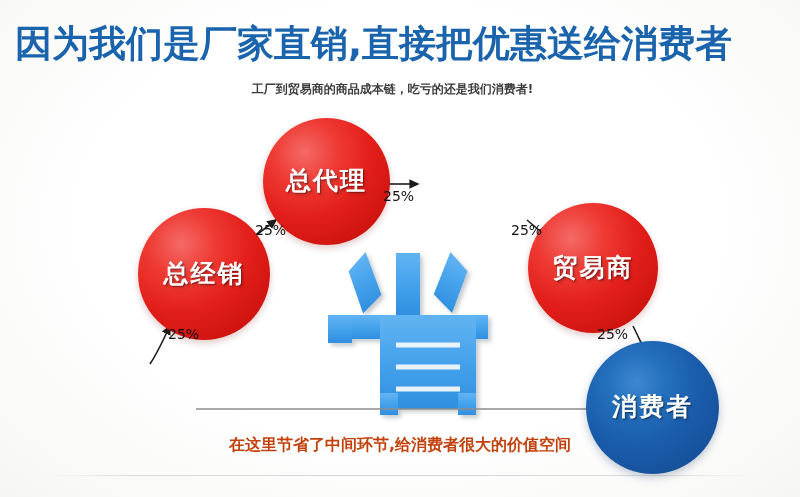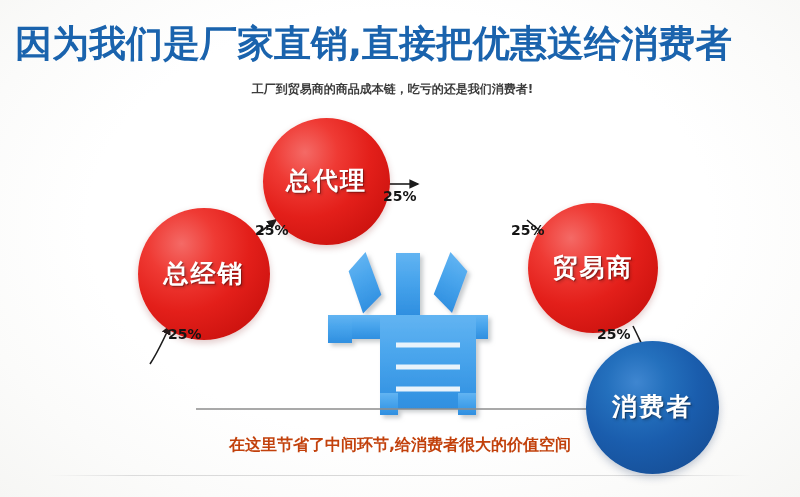--- a/index.html
+++ b/index.html
@@ -117,21 +117,21 @@
   #node-general     { left: 138px; top: 208px; width: 132px; height: 132px; }
   #node-agent       { left: 263px; top: 118px; width: 127px; height: 127px; }
   #node-wholesaler  { left: 412px; top: 118px; width: 127px; height: 127px; }
   #node-trader      { left: 528px; top: 203px; width: 130px; height: 130px; }
   #node-consumer    { left: 586px; top: 341px; width: 133px; height: 133px; }
 
   
   .pct {
     position: absolute;
     font-size: 14px;
-    font-weight: bold;
+    font-weight: normal;
     color: #141414;
     white-space: nowrap;
     z-index: 5;
     letter-spacing: 0px;
   }
   #pct-1 { left: 168px; top: 326px; }
   #pct-2 { left: 255px; top: 222px; }
   #pct-3 { left: 383px; top: 188px; }
   #pct-4 { left: 511px; top: 222px; }
   #pct-5 { left: 597px; top: 326px; }

